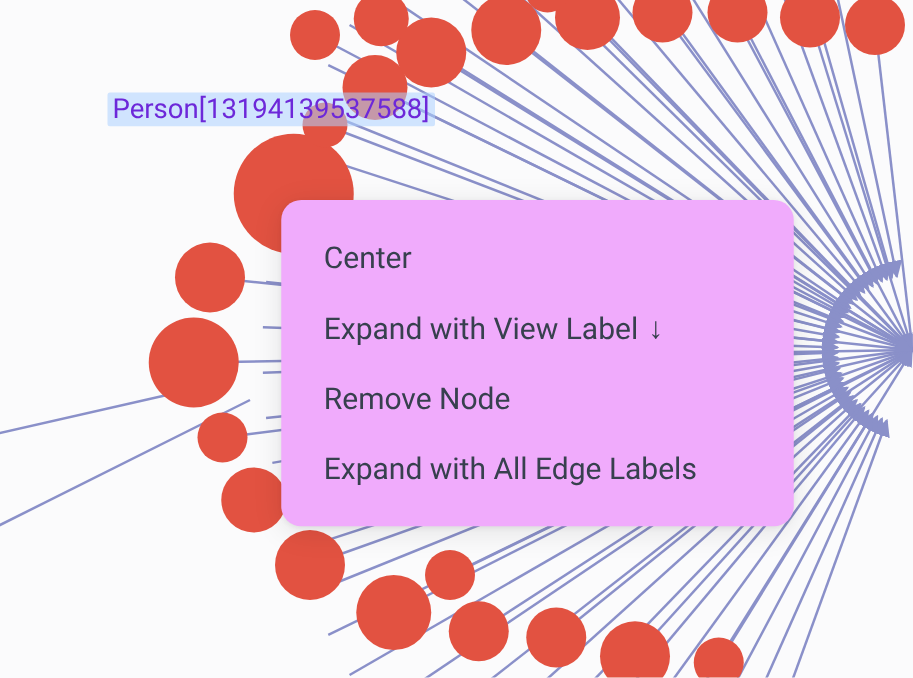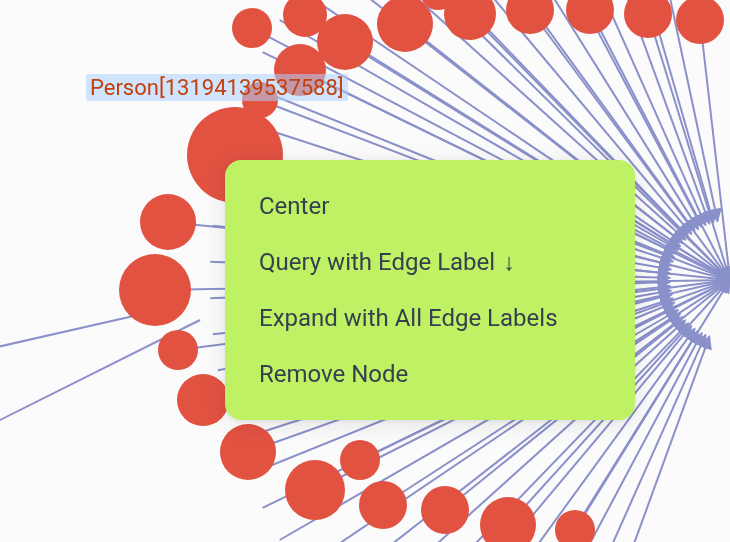--- a/index.html
+++ b/index.html
@@ -1,31 +1,31 @@
 <!DOCTYPE html>
 <html><head>
 <meta charset="utf-8">
 <style>
   * { margin: 0; padding: 0; box-sizing: border-box; }
   html, body { width: 730px; height: 542px; overflow: hidden; font-family: -apple-system, BlinkMacSystemFont, "Segoe UI", Roboto, sans-serif; background: #fbfbfc; }
   .canvas { position: relative; width: 730px; height: 542px; }
   svg.graph { position: absolute; top: 0; left: 0; width: 730px; height: 542px; }
   .node-label {
     position: absolute;
-    color: #c2410c;
+    color: #6d28d9;
     background: rgba(173, 209, 255, 0.55);
     padding: 1px 4px;
     border-radius: 2px;
     font-size: 22px;
     font-weight: 400;
     white-space: nowrap;
   }
   .context-menu {
     position: absolute;
-    background: #bef264;
+    background: #f0abfc;
     border-radius: 16px;
     box-shadow: 0 4px 24px rgba(0,0,0,0.10), 0 1px 4px rgba(0,0,0,0.06);
     padding: 18px 0;
     min-width: 410px;
     text-align: right;
   }
   .context-menu .item {
     font-size: 24px;
     color: #37404e;
     padding: 14px 34px;
@@ -141,23 +141,23 @@
       </g>
   </svg>
 
   <div class="node-label" style="left:86px; top:74px;">Person[13194139537588]</div>
 
   <div class="context-menu" style="left:225px; top:160px;">
     <div class="item">
       <span>Center</span>
     </div>
     <div class="item">
-      <span>Query with Edge Label</span>
+      <span>Expand with View Label</span>
       <span class="arrow-down">↓</span>
     </div>
     <div class="item">
-      <span>Expand with All Edge Labels</span>
+      <span>Remove Node</span>
     </div>
     <div class="item">
-      <span>Remove Node</span>
+      <span>Expand with All Edge Labels</span>
     </div>
   </div>
 </div>
 
 </body></html>

